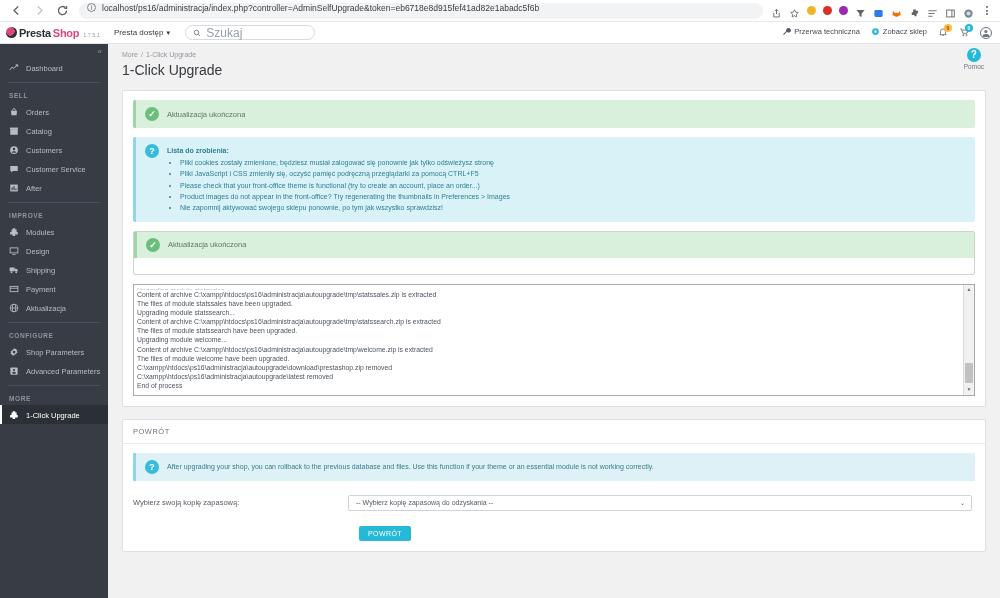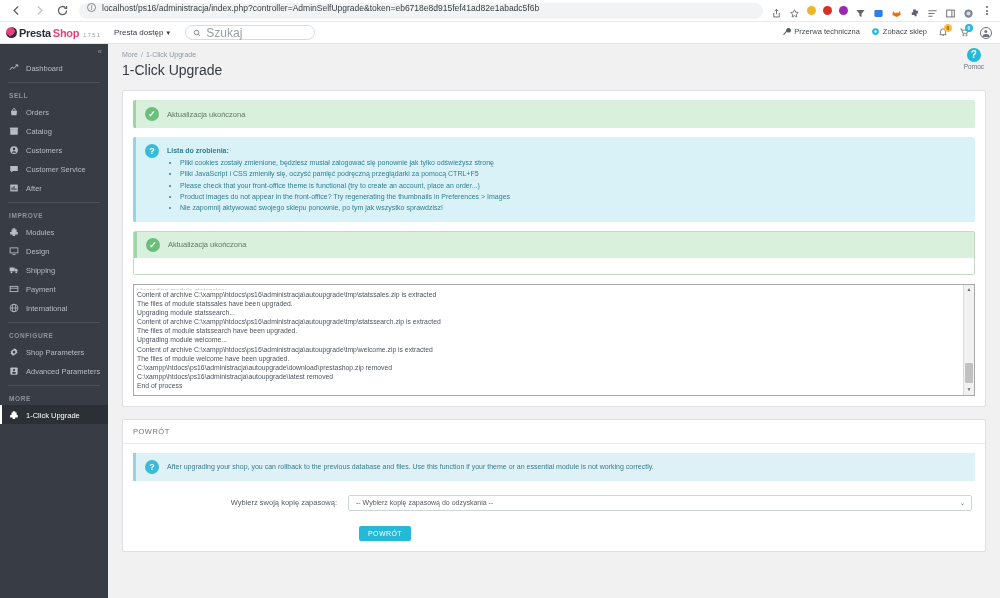--- a/index.html
+++ b/index.html
@@ -200,21 +200,21 @@
     background: #c1c1c1; border-radius: 1px;
   }
 
   .rollback-info {
     background: #ddf1f7; border-left: 3px solid #8fd6e8;
     display: flex; align-items: center; gap: 8px; padding: 7px 9px; margin-bottom: 14px;
   }
   .rollback-info .txt { font-size: 7px; color: #3a7c8c; }
 
   .form-row { display: flex; align-items: center; margin-bottom: 11px; }
-  .form-label { width: 215px; text-align: right; padding-right: 11px; font-size: 7.5px; color: #555c65; }
+  .form-label { width: 215px; text-align: left; padding-right: 11px; font-size: 7.5px; color: #555c65; }
   .form-select {
     flex: 1; height: 16px; border: 1px solid #cfd4d9; border-radius: 2px; background: #fff;
     font-size: 7px; color: #555c65; display: flex; align-items: center;
     padding: 0 7px; position: relative; margin-right: 3px; cursor: pointer;
   }
   .form-select .chev { position: absolute; right: 6px; font-size: 6px; color: #555c65; }
 
   .btn-row { padding-left: 226px; }
   .btn-primary {
     background: #25b9d7; color: #fff; border: none; border-radius: 2px;
@@ -471,21 +471,21 @@
         <span>Payment</span>
       </div>
       <div class="nav-item">
         <span class="ico">
           <svg viewBox="0 0 16 16" fill="none" stroke="#b8bcc4" stroke-width="1.3">
               <circle cx="8" cy="8" r="6.2"></circle>
               <ellipse cx="8" cy="8" rx="2.8" ry="6.2"></ellipse>
               <path d="M2 8h12"></path>
             </svg>
         </span>
-        <span>International</span>
+        <span>Aktualizacja</span>
       </div>
 
       <div class="nav-sep"></div>
       <div class="nav-title">CONFIGURE</div>
 
       <div class="nav-item">
         <span class="ico">
           <svg viewBox="0 0 16 16" fill="#b8bcc4">
               <path d="M8 1.5l1.3 1.6 2-.5.4 2 1.9.8-1 1.8 1 1.8-1.9.8-.4 2-2-.5L8 14.5 6.7 12.9l-2 .5-.4-2-1.9-.8 1-1.8-1-1.8 1.9-.8.4-2 2 .5z"></path>
               <circle cx="8" cy="8" r="2.2" fill="#383c45"></circle>

